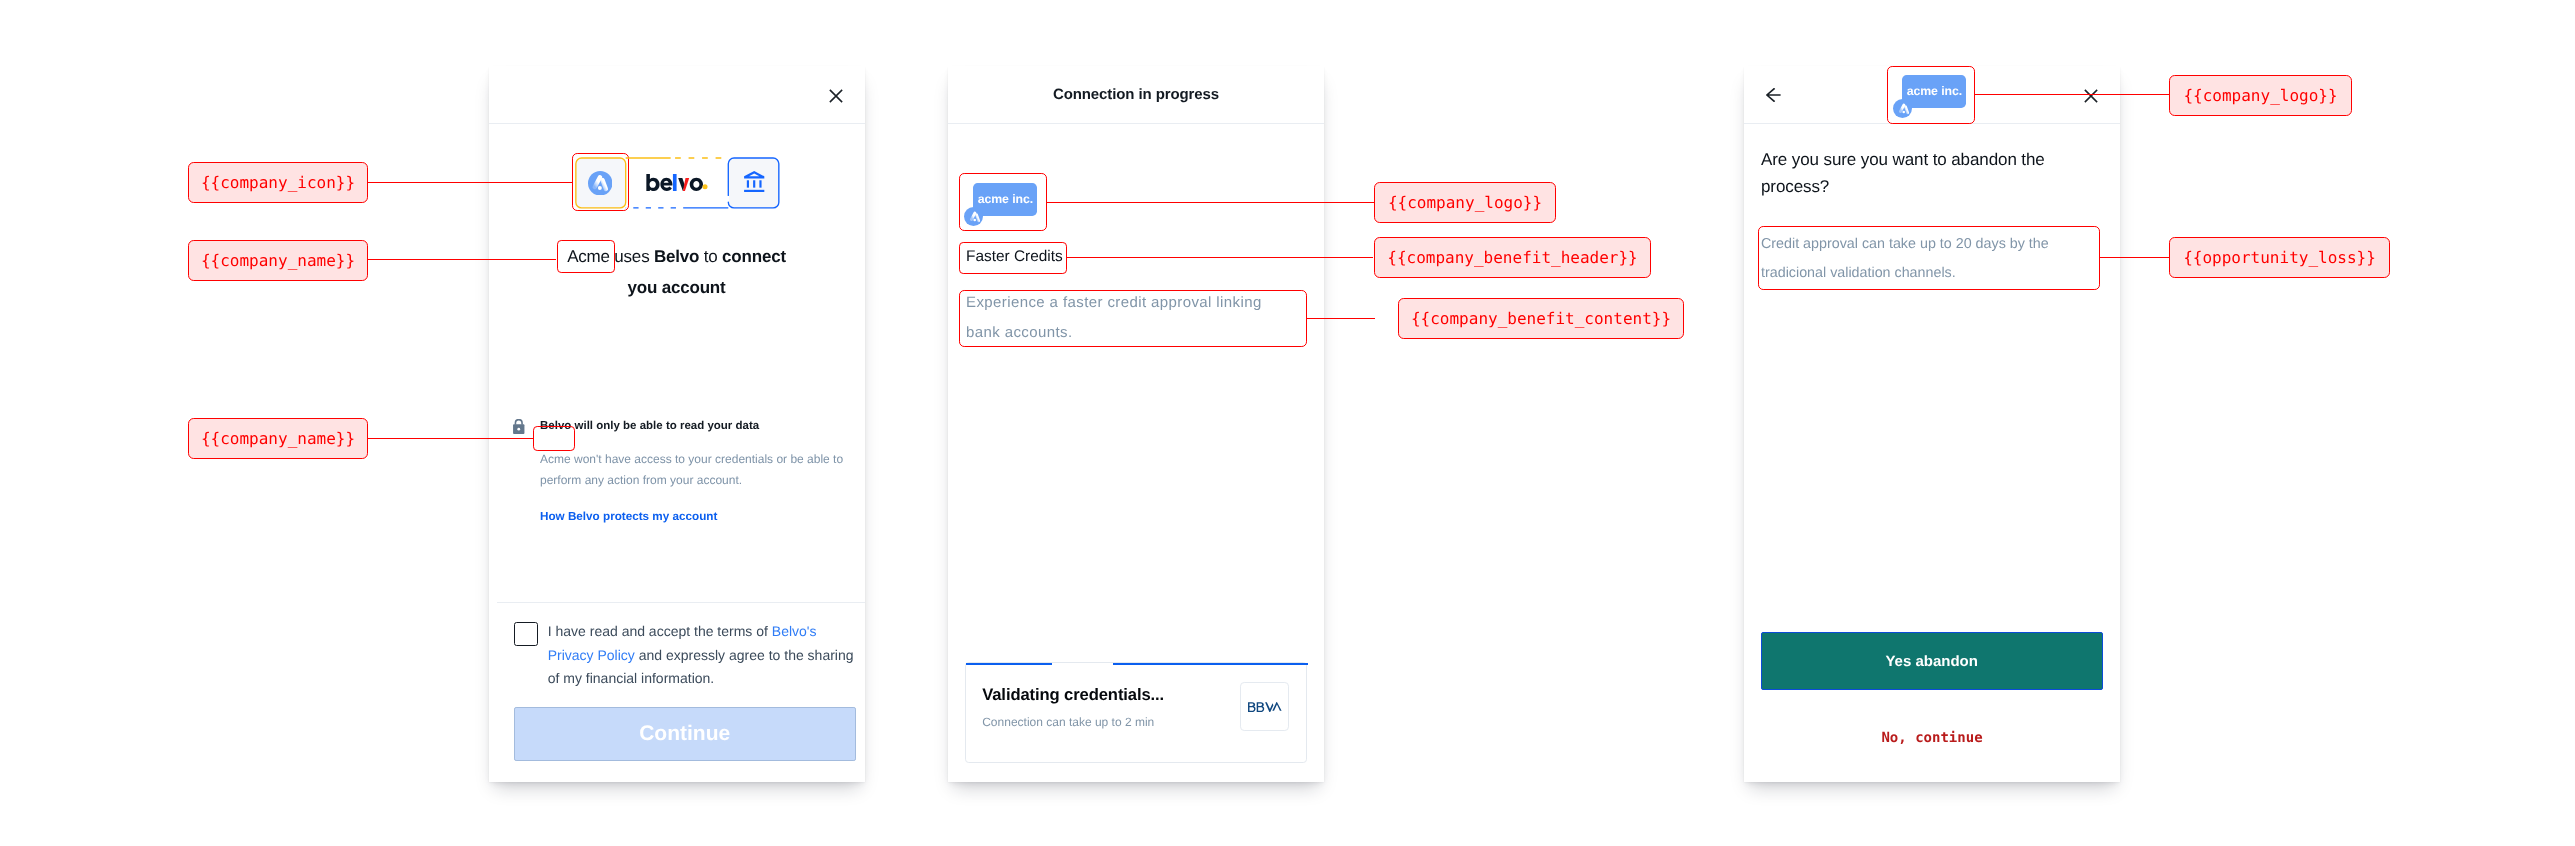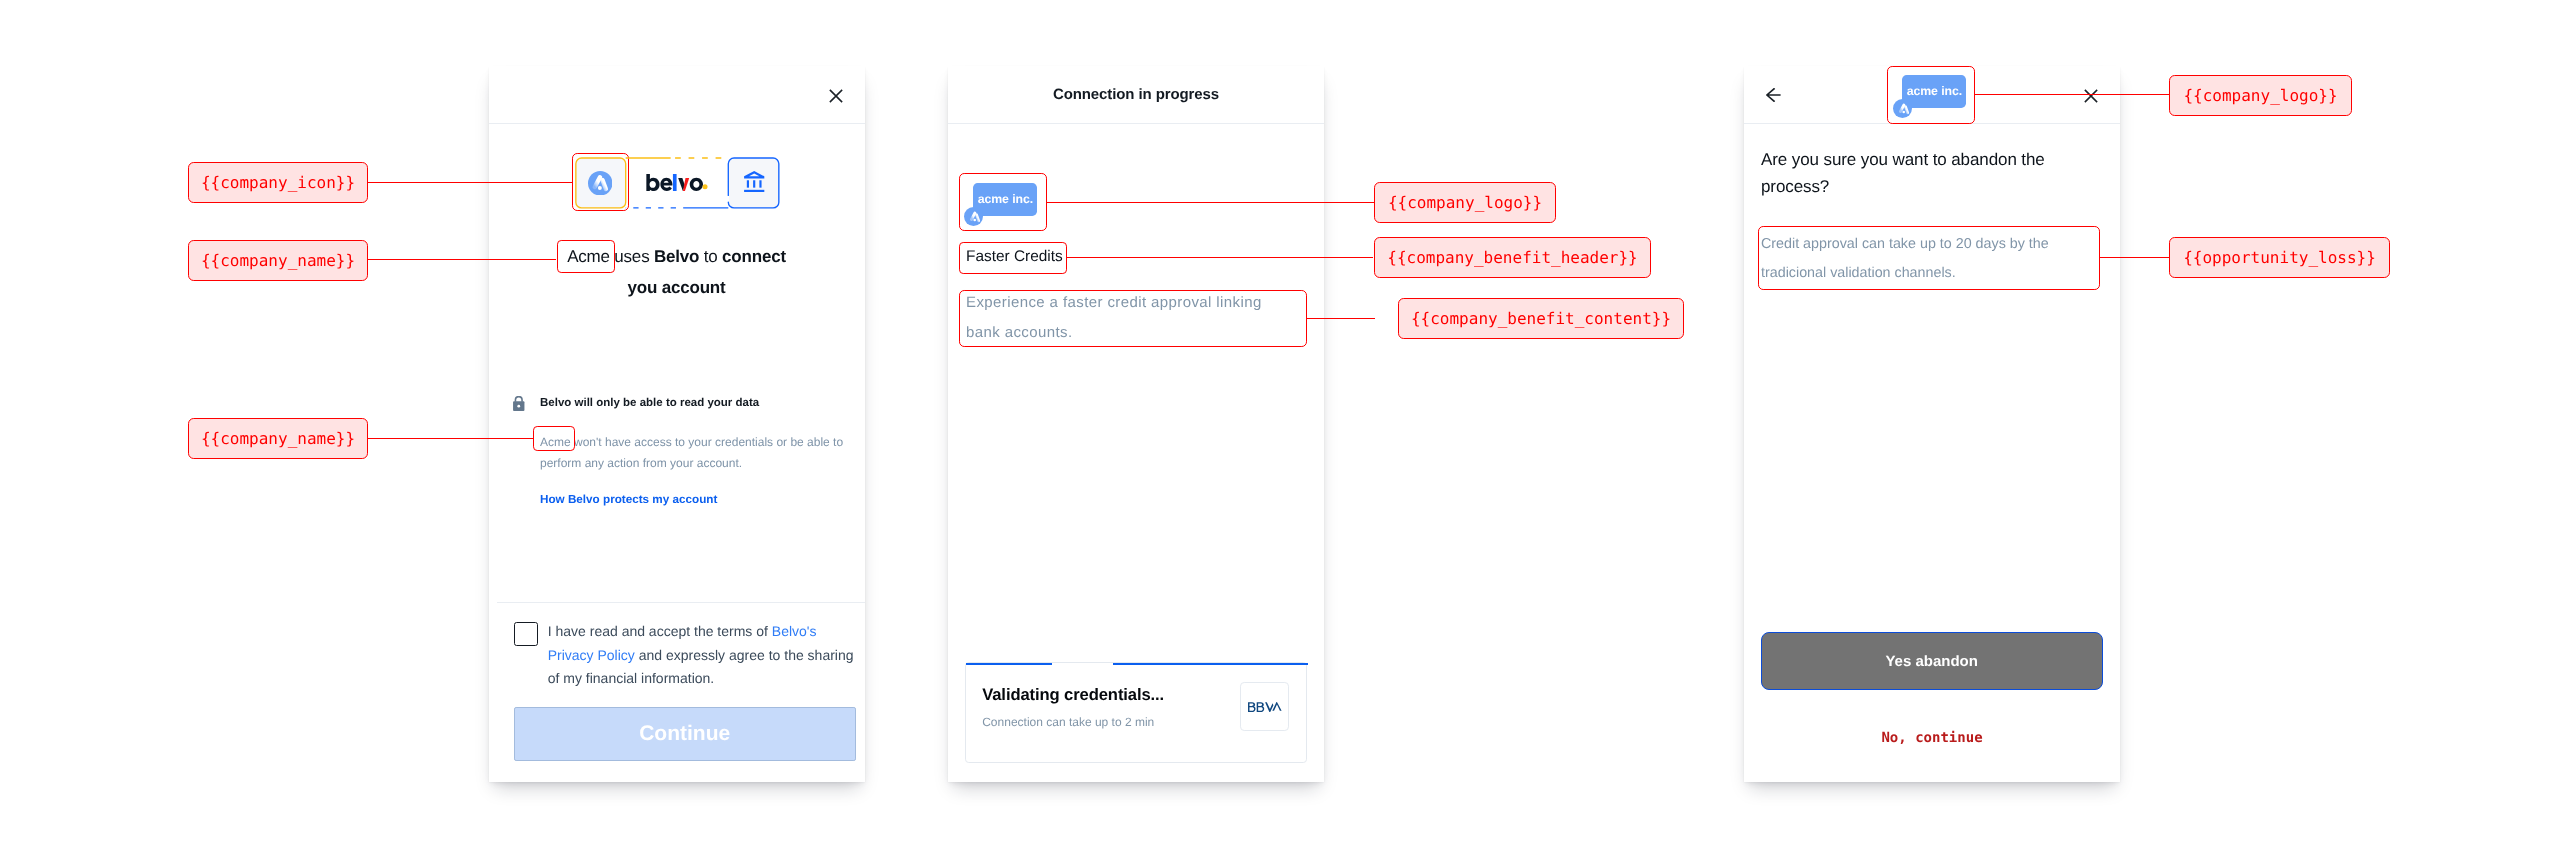--- a/index.html
+++ b/index.html
@@ -31,24 +31,24 @@
            display:flex;align-items:center;justify-content:center;}
   .iconbox.yellow{left:86px;}
   .iconbox.blue{left:240px;width:51px;align-items:flex-start;padding-top:13px;}
   .connsvg{position:absolute;left:0;top:-0.5px;overflow:visible;z-index:3;pointer-events:none;}
   .belvomark{position:absolute;left:157px;top:17px;width:62px;height:17px;}
 
   .headline{position:absolute;left:65px;top:175px;width:245px;text-align:center;
             font-size:17px;line-height:31px;color:#0e141b;font-weight:400;letter-spacing:-0.2px;}
   .headline b{font-weight:700;}
 
-  .privacy{position:absolute;left:24px;top:330px;width:339px;}
+  .privacy{position:absolute;left:24px;top:353px;width:339px;}
   .privacy .ptitle{position:relative;padding-left:27px;font-size:11.5px;font-weight:700;color:#131a22;line-height:15.7px;}
   .lockico{position:absolute;left:0px;top:0px;width:11.5px;height:15px;}
-  .privacy .pbody{margin-top:20px;padding-left:27px;font-size:12px;line-height:21px;color:#7e93a8;}
+  .privacy .pbody{margin-top:14px;padding-left:27px;font-size:12px;line-height:21px;color:#7e93a8;}
   .privacy .plink{margin-top:19.3px;padding-left:27px;font-size:11.7px;font-weight:700;color:#0b5fef;}
 
   .footer{position:absolute;left:8px;bottom:0;width:376px;height:180px;border-top:1px solid #e9edf2;}
   .terms{position:absolute;left:16.7px;top:17px;width:345px;padding-left:34px;
          font-size:14px;line-height:23.5px;color:#3b4a5a;}
   .terms a{color:#2f7cf6;text-decoration:none;}
   .cbox{position:absolute;left:0px;top:1.6px;width:24.5px;height:24.5px;border:1.5px solid #151b23;border-radius:2.6px;background:#fff;}
   .btn{position:absolute;left:16.7px;width:342px;height:54px;border-radius:2.6px;display:flex;
        align-items:center;justify-content:center;font-size:21px;font-weight:700;}
   .btn.disabled{top:104px;background:#c6dafa;color:#fff;border:0.8px solid #a3bbdd;border-radius:2.1px;}
@@ -67,21 +67,21 @@
   .progtrack{position:absolute;left:0;top:-0.8px;width:342px;height:3.1px;overflow:hidden;}
   .progseg{position:absolute;top:0.8px;height:2.3px;background:#0b5fef;}
   .stattitle{position:absolute;left:16.5px;top:22px;font-size:16.6px;font-weight:700;color:#06090d;letter-spacing:-0.1px;}
   .statsub{position:absolute;left:16.5px;top:52px;font-size:12px;color:#8195a8;}
   .banklogo{position:absolute;right:16.7px;top:19.3px;width:49px;height:49px;border:0.9px solid #e5eaf0;border-radius:4.2px;
             display:flex;align-items:center;justify-content:center;background:#fff;}
 
   
   .abtitle{position:absolute;left:17px;top:80px;width:318px;font-size:17px;line-height:27px;font-weight:400;color:#0e141b;letter-spacing:-0.1px;}
   .abbody{position:absolute;left:17px;top:164px;width:303px;font-size:14.3px;line-height:29px;color:#8195a8;}
-  .btn.primary{top:566px;height:58px;background:#737373;color:#fff;border:0.7px solid #0b4cd8;border-radius:8px;font-size:15px;}
+  .btn.primary{top:566px;height:58px;background:#0f766e;color:#fff;border:0.7px solid #0b4cd8;border-radius:2px;font-size:15px;}
   .btnlink{position:absolute;left:0;top:664px;width:376px;text-align:center;
            font-family:"DejaVu Sans Mono",monospace;font-weight:700;font-size:14px;color:#b91c1c;}
 
 </style>
 </head>
 <body>
 
 <div id="root">
 
 <div class="card" id="card1">

